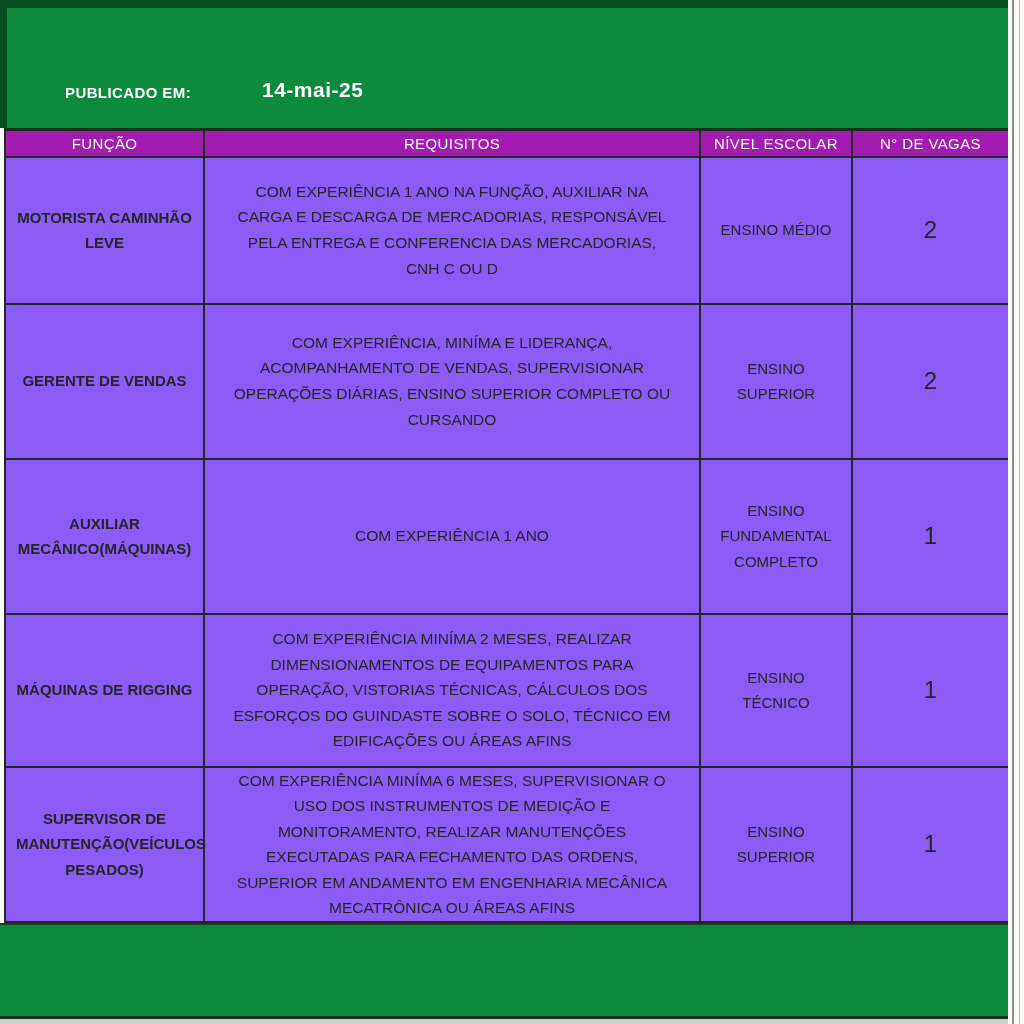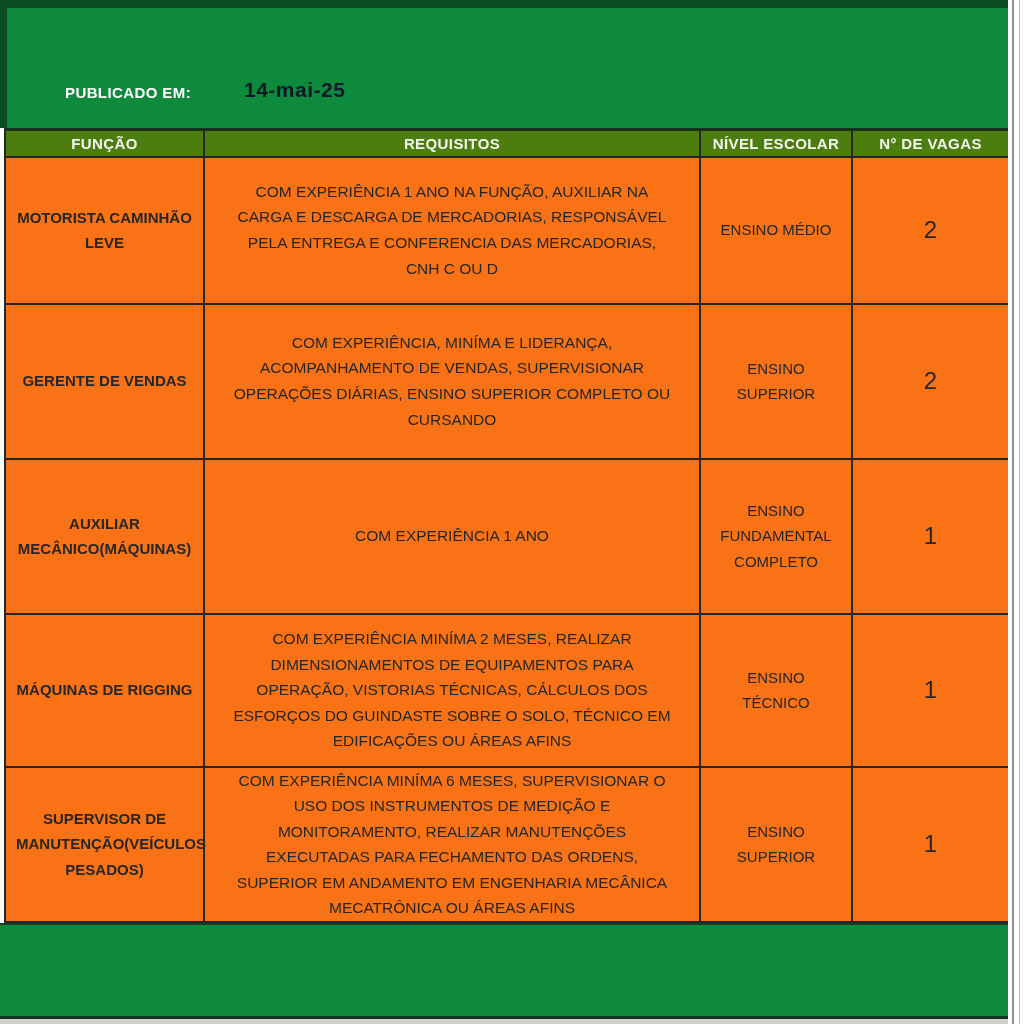--- a/index.html
+++ b/index.html
@@ -40,55 +40,55 @@
   .published-label {
     position: absolute;
     left: 58px; top: 76px;
     color: #ffffff;
     font-weight: bold;
     font-size: 15px;
     letter-spacing: 0.4px;
   }
   .published-date {
     position: absolute;
-    left: 237px; top: 70px;
-    color: #0f172a;
+    left: 255px; top: 70px;
+    color: #ffffff;
     font-weight: bold;
     font-size: 21px;
     letter-spacing: 0.5px;
   }
   
   table.vacancies {
     margin-left: 4px;
     width: 1004px;
     border-collapse: collapse;
     table-layout: fixed;
     border: 2px solid #262626;
     border-top: 3px solid #17301d;
   }
   col.c-funcao { width: 199px; }
   col.c-req    { width: 496px; }
   col.c-nivel  { width: 152px; }
   col.c-vagas  { width: 157px; }
   th {
-    background: #4d7c0f;
+    background: #a21caf;
     color: #f2f8f2;
-    font-weight: bold;
+    font-weight: normal;
     font-size: 15px;
     letter-spacing: 0.4px;
     height: 27px;
     border: 2px solid #262626;
     border-top: none;
   }
   td {
     border: 2px solid #262626;
     color: #262626;
     text-align: center;
     vertical-align: middle;
-    background: #f97316;
+    background: #8b5cf6;
   }
   td.funcao { font-size: 15px; padding: 4px 10px; line-height: 1.7; font-weight: bold; }
   td.requisitos { font-size: 15.5px; padding: 0 28px; line-height: 1.65; }
   td.nivel { font-size: 15px; padding: 7px 14px; line-height: 1.7; }
   td.vagas { font-size: 24px; }
   tr.r1 { height: 147px; }
   tr.r2 { height: 155px; }
   tr.r3 { height: 155px; }
   tr.r4 { height: 153px; }
   tr.r5 { height: 152px; }

